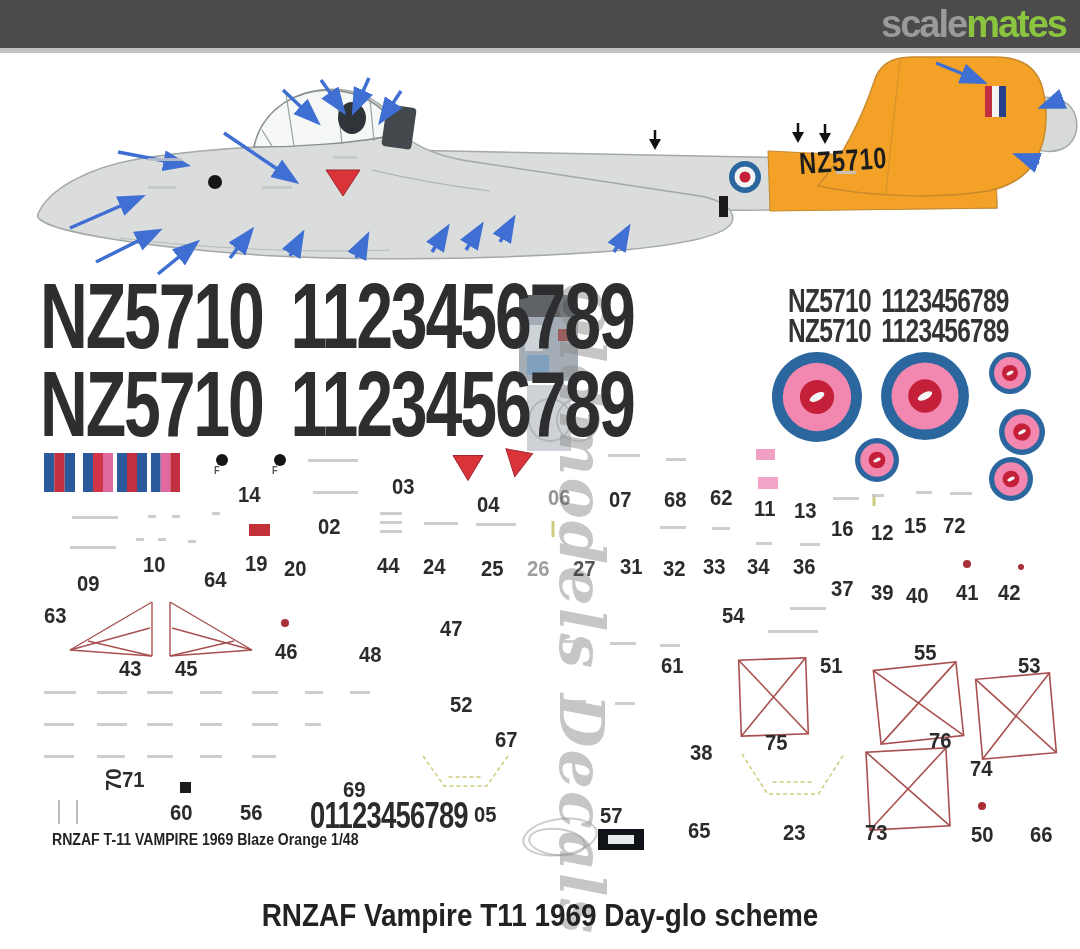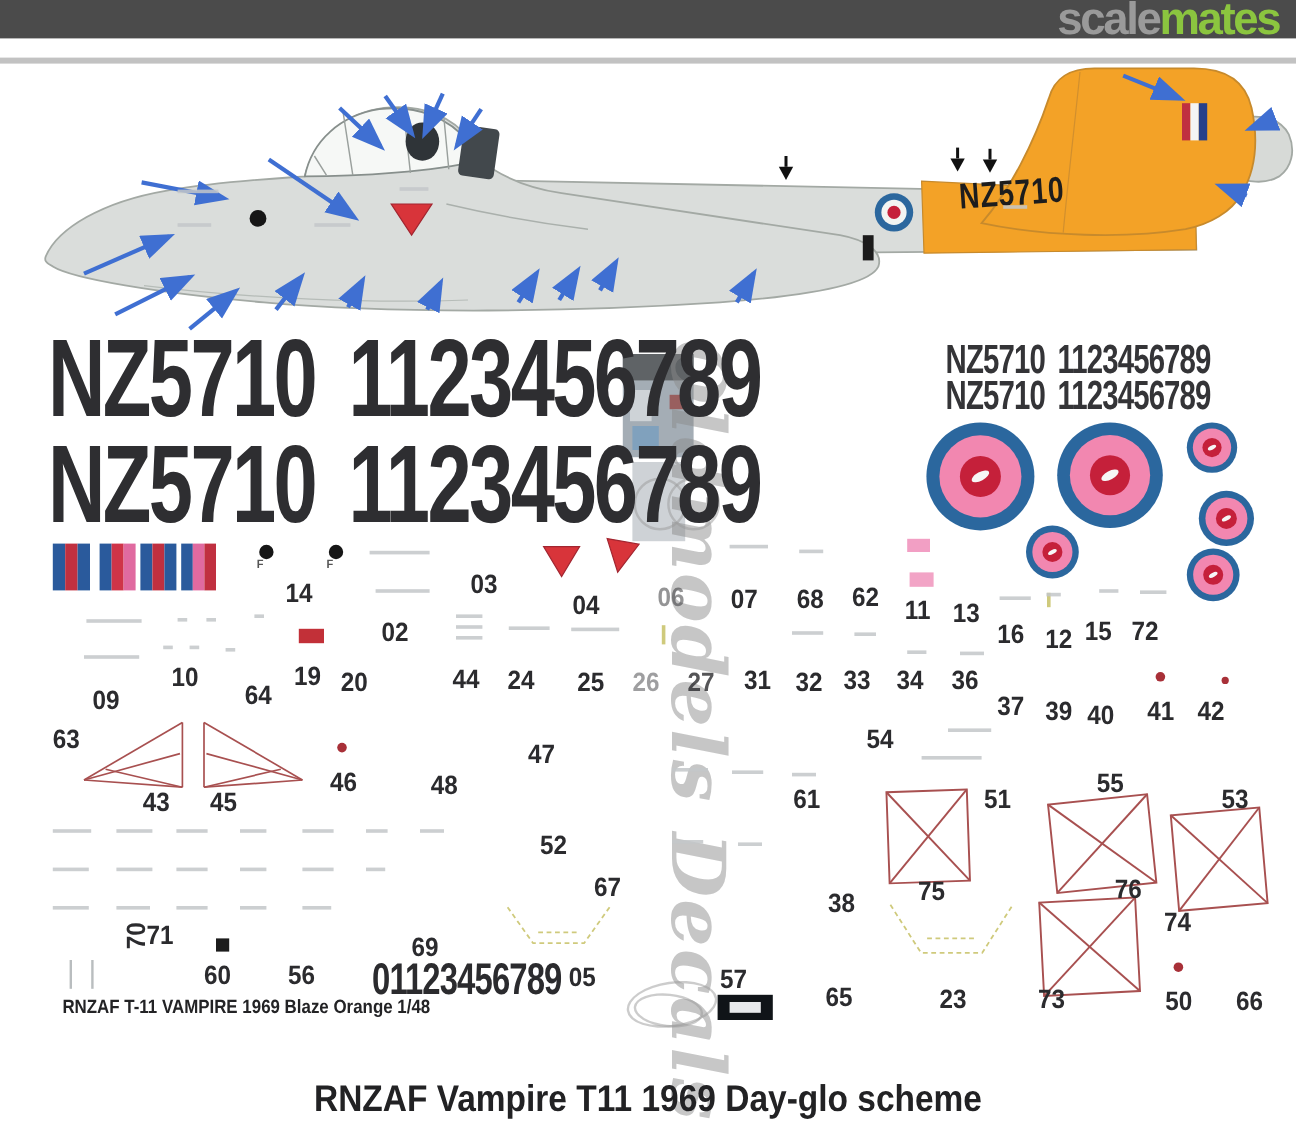--- a/index.html
+++ b/index.html
@@ -1,19 +1,19 @@
 <!DOCTYPE html>
 <html><head>
 <meta charset="utf-8">
 <style>
   html,body{margin:0;padding:0;background:#fff;}
   #page{position:relative;width:1080px;height:949px;background:#ffffff;overflow:hidden;
         font-family:"Liberation Sans",sans-serif;}
   
-  #topbar{position:absolute;left:0;top:0;width:1080px;height:32px;display:flex;
+  #topbar{position:absolute;left:0;top:0;width:1080px;height:48px;display:flex;
           align-items:center;justify-content:flex-end;padding-right:14px;box-sizing:border-box;}
   #topbar-line{position:absolute;left:0;top:48px;width:1080px;height:5px;}
   .logo{font-weight:bold;font-size:38px;letter-spacing:-2px;line-height:1;}
   
   #scene{position:absolute;left:0;top:0;width:1080px;height:949px;pointer-events:none;}
   
   .bigrow{position:absolute;left:40px;color:#2e2e31;font-size:92px;font-weight:bold;
           line-height:1;letter-spacing:-3px;word-spacing:16px;transform:scaleX(.72);
           transform-origin:left top;white-space:nowrap;}
   .smallrow{position:absolute;left:788px;color:#343437;font-size:34px;font-weight:bold;

